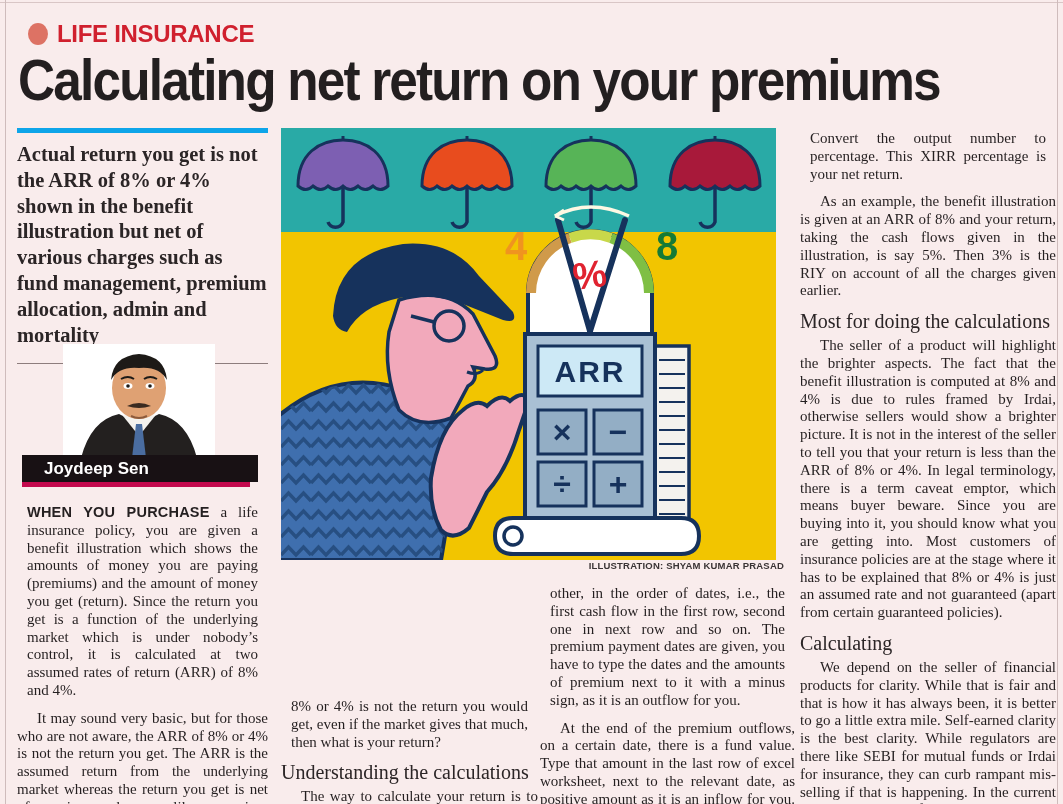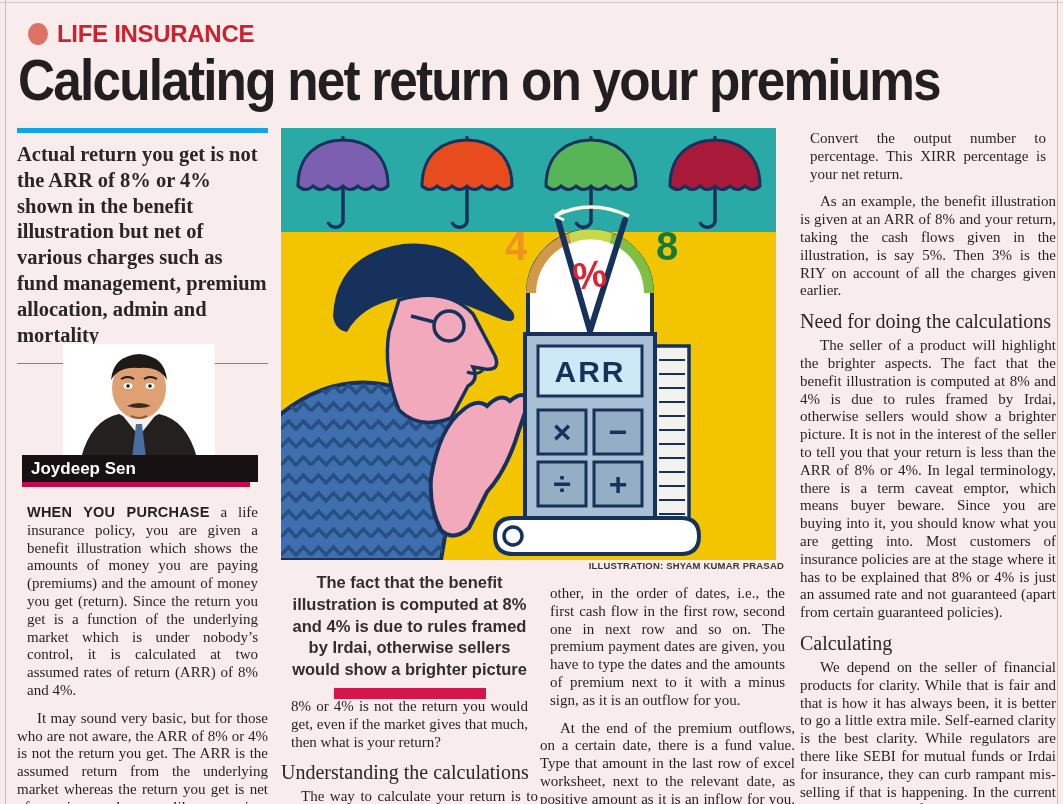--- a/index.html
+++ b/index.html
@@ -17,21 +17,21 @@
             font-weight:bold;font-size:57px;color:#231f20;letter-spacing:-2px;white-space:nowrap;
             transform:scaleX(0.9);transform-origin:left center;}
 
   
   #standfirst{position:absolute;left:17px;top:128px;width:251px;
               border-top:5px solid #0ea5e9;border-bottom:1px solid #8d7d7d;
               padding:9px 0 14px 0;font-weight:bold;font-size:20.5px;line-height:1.26;color:#2b2526;}
   #photo{position:absolute;left:63px;top:344px;width:152px;height:114px;background:#ffffff;}
   #authorbar{position:absolute;left:22px;top:455px;width:236px;height:27px;background:#181114;
              color:#ffffff;font-family:"Liberation Sans", sans-serif;font-weight:bold;font-size:17px;
-             display:flex;align-items:center;padding-left:9px;box-sizing:border-box;}
+             display:flex;align-items:center;padding-left:22px;box-sizing:border-box;}
   #authorline{position:absolute;left:22px;top:482px;width:228px;height:5px;background:#c40a4e;}
   .bodycol{font-size:15px;line-height:17.8px;text-align:justify;}
   #col1text{position:absolute;left:17px;top:494px;width:251px;}
   .leadin{font-family:"Liberation Sans", sans-serif;font-weight:bold;font-size:14.5px;letter-spacing:0.2px;}
   p.noindent{margin:10px;}
   p.indent{margin:0;text-indent:20px;}
   .subhead{font-size:20px;font-weight:normal;color:#2b2526;margin:10px 0 4px 0;line-height:1.15;}
 
   
   #illo{position:absolute;left:281px;top:128px;width:495px;height:432px;}
@@ -173,37 +173,33 @@
       <text x="337" y="315" text-anchor="middle" font-family="Liberation Sans, sans-serif" font-weight="bold" font-size="32" fill="#16325c">−</text>
       <text x="281" y="367" text-anchor="middle" font-family="Liberation Sans, sans-serif" font-weight="bold" font-size="32" fill="#16325c">÷</text>
       <text x="337" y="367" text-anchor="middle" font-family="Liberation Sans, sans-serif" font-weight="bold" font-size="32" fill="#16325c">+</text>
 
       <path d="M232 390 L400 390 Q418 390 418 408 Q418 426 400 426 L232 426 Q214 426 214 408 Q214 390 232 390 Z" fill="#ffffff" stroke="#16325c" stroke-width="4"></path>
       <circle cx="232" cy="408" r="9" fill="#ffffff" stroke="#16325c" stroke-width="3.5"></circle>
     </g>
   </svg>
   <div id="credit">ILLUSTRATION: SHYAM KUMAR PRASAD</div>
 
-  <div id="pullquote">
-    <span>The fact that the benefit illustration is computed at 8% and 4% is due to rules framed by Irdai, otherwise sellers would show a brighter picture</span>
-    <span id="quotebar"></span>
-  </div>
   <div id="col2text" class="bodycol">
     <p class="noindent">8% or 4% is not the return you would get, even if the market gives that much, then what is your return?</p>
     <div class="subhead">Understanding the calculations</div>
     <p class="indent">The way to calculate your return is to plot the cash flows in excel, one below the</p>
   </div>
 
   <div id="col3text" class="bodycol">
     <p class="noindent">other, in the order of dates, i.e., the first cash flow in the first row, second one in next row and so on. The premium payment dates are given, you have to type the dates and the amounts of premium next to it with a minus sign, as it is an outflow for you.</p>
     <p class="indent">At the end of the premium outflows, on a certain date, there is a fund value. Type that amount in the last row of excel worksheet, next to the relevant date, as positive amount as it is an inflow for you. Having typed all the cash flows, select the excel function XIRR. In XIRR function, select the cash flows and the dates, and press enter.</p>
   </div>
 
   <div id="col4text" class="bodycol">
     <p class="noindent">Convert the output number to percentage. This XIRR percentage is your net return.</p>
     <p class="indent">As an example, the benefit illustration is given at an ARR of 8% and your return, taking the cash flows given in the illustration, is say 5%. Then 3% is the RIY on account of all the charges given earlier.</p>
-    <div class="subhead">Need for doing the calculations</div>
+    <div class="subhead">Most for doing the calculations</div>
     <p class="indent">The seller of a product will highlight the brighter aspects. The fact that the benefit illustration is computed at 8% and 4% is due to rules framed by Irdai, otherwise sellers would show a brighter picture. It is not in the interest of the seller to tell you that your return is less than the ARR of 8% or 4%. In legal terminology, there is a term caveat emptor, which means buyer beware. Since you are buying into it, you should know what you are getting into. Most customers of insurance policies are at the stage where it has to be explained that 8% or 4% is just an assumed rate and not guaranteed (apart from certain guaranteed policies).</p>
     <div class="subhead">Calculating</div>
     <p class="indent">We depend on the seller of financial products for clarity. While that is fair and that is how it has always been, it is better to go a little extra mile. Self-earned clarity is the best clarity. While regulators are there like SEBI for mutual funds or Irdai for insurance, they can curb rampant mis-selling if that is happening. In the current context, the seller of the insurance product has to take signature of the customer on the benefit illustration while selling the policy, showing the assumed (non-guaranteed) rates of return. Beyond that, it is up to you.</p>
 
   </div>
 </div>
 
 </body></html>

